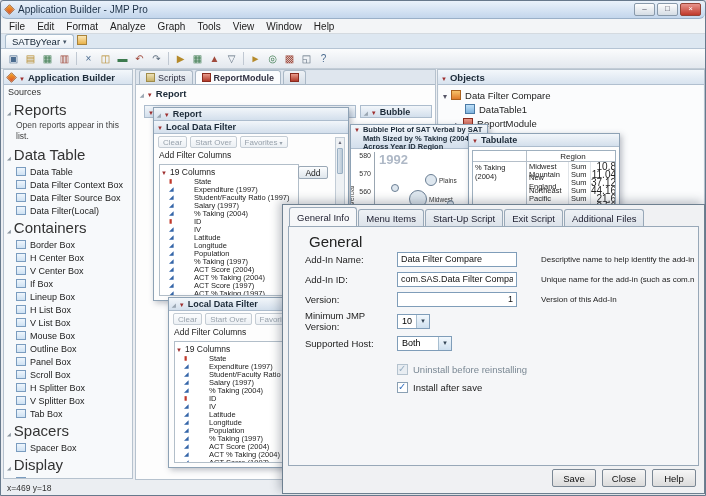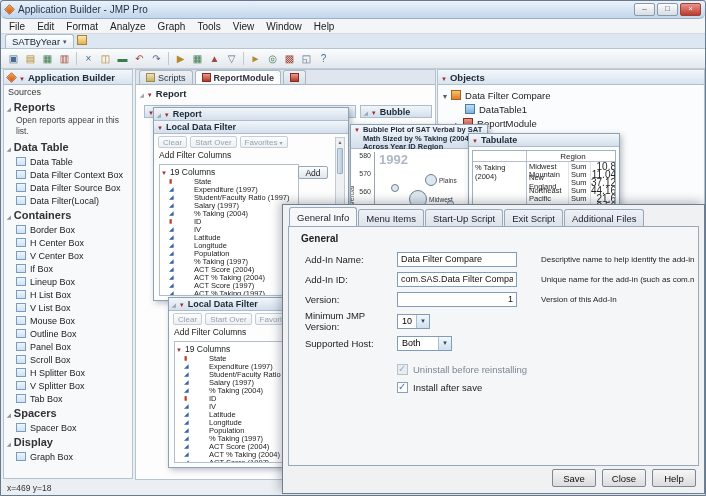--- a/index.html
+++ b/index.html
@@ -48,21 +48,21 @@
     color:#1c2a38; height:13px; }
   .disc::before { content:"▼"; color:#9e2f2f; font-size:6px; }
   .grip::before { content:"◢"; color:#9aa6b2; font-size:5px; }
 
   
   .sidebar { position:absolute; left:2px; top:68px; width:130px; height:410px;
     background:#f7f9fb; border:1px solid #b6c2ce; overflow:hidden; z-index:1; }
   .sb-header { height:15px; background:linear-gradient(#f3f7fb,#d8e3ef); border-bottom:1px solid #b0bfcf;
     display:flex; align-items:center; gap:3px; font-size:9.5px; font-weight:bold; color:#1c2a38; padding:0 3px; }
   .sources { font-size:9px; color:#333; padding:2px 4px; }
-  .sb-sec-header { display:flex; align-items:center; gap:3px; font-size:11px; font-weight:bold;
+  .sb-sec-header { display:flex; align-items:center; gap:3px; font-size:15px; font-weight:normal;
     color:#333; padding:2px 3px; }
   .stri::before { content:"◢"; color:#8a949e; font-size:5px; }
   .sb-note { font-size:8.5px; color:#444; padding:0 4px 3px 12px; line-height:1.25; }
   .sb-item { display:flex; align-items:center; gap:4px; padding-left:12px; height:13px;
     font-size:9px; color:#222; }
   .sb-ic { width:10px; height:9px; border:1px solid #7a9cbf; flex:none;
     background:linear-gradient(#eef5fc,#cfe2f3); }
 
   
   .canvas { position:absolute; left:134px; top:68px; width:301px; height:411px;
@@ -145,21 +145,21 @@
   
   .dialog { position:absolute; left:281px; top:203px; width:423px; height:290px;
     background:#f0f1f3; border:1px solid #6e8090; box-shadow:-3px -3px 9px rgba(50,60,75,.3); z-index:10; }
   .dtabs { position:absolute; left:6px; top:4px; display:flex; z-index:2; }
   .dtab { height:17px; display:flex; align-items:center; padding:0 7px; font-size:9.5px; color:#223;
     border:1px solid #98a8b8; border-bottom:none; border-radius:3px 3px 0 0;
     background:linear-gradient(#eef1f5,#dde3ea); margin-right:1px; }
   .dtab.active { background:#f6f7f9; height:19px; margin-top:-2px; }
   .dpanel { position:absolute; left:5px; top:21px; right:5px; height:240px;
     border:1px solid #98a8b8; background:#f5f6f8; overflow:hidden; }
-  .dgroup { position:absolute; left:12px; top:6px; font-size:10px; color:#222;font-weight:bold; }
+  .dgroup { position:absolute; left:20px; top:6px; font-size:15px; color:#222; }
   .drow { position:absolute; left:16px; right:4px; height:16px; display:flex; align-items:center; }
   .dlabel { width:92px; font-size:9.5px; color:#222; flex:none; }
   .dinput { width:120px; height:15px; border:1px solid #7f9db9; background:#fff; font-size:9px;
     font-family:"Liberation Sans",sans-serif; padding:0 3px; flex:none; color:#111; }
   .dinput.t-right { text-align:right; }
   .dhint { font-size:8px; color:#222; margin-left:24px; white-space:nowrap; overflow:hidden; }
   .combo { display:flex; height:15px; border:1px solid #7f9db9; background:#fff; flex:none; }
   .combo .val { font-size:9px; padding:1px 4px 0 4px; }
   .combo .cbtn { width:13px; border-left:1px solid #a8bed0;
     background:linear-gradient(#f2f8fd,#cfe0ef); display:flex; align-items:center; justify-content:center; }

